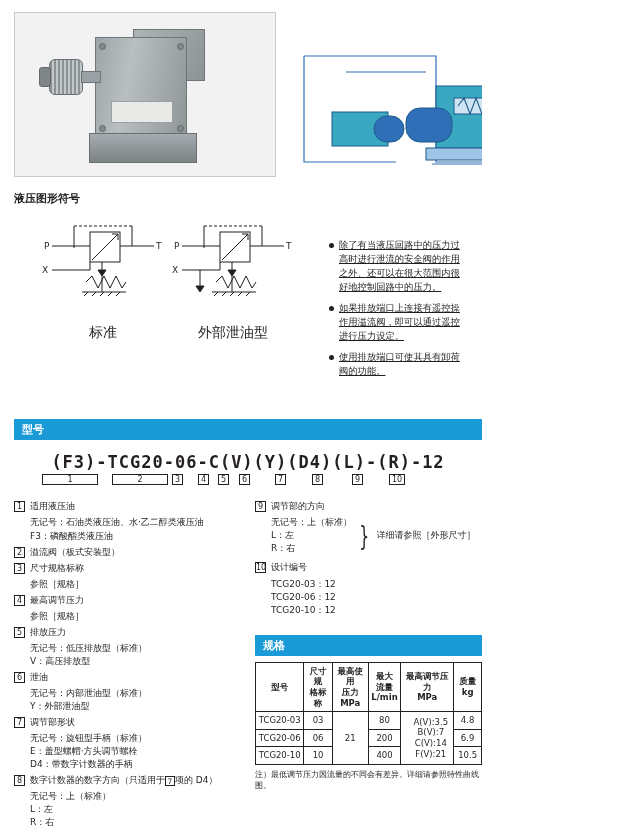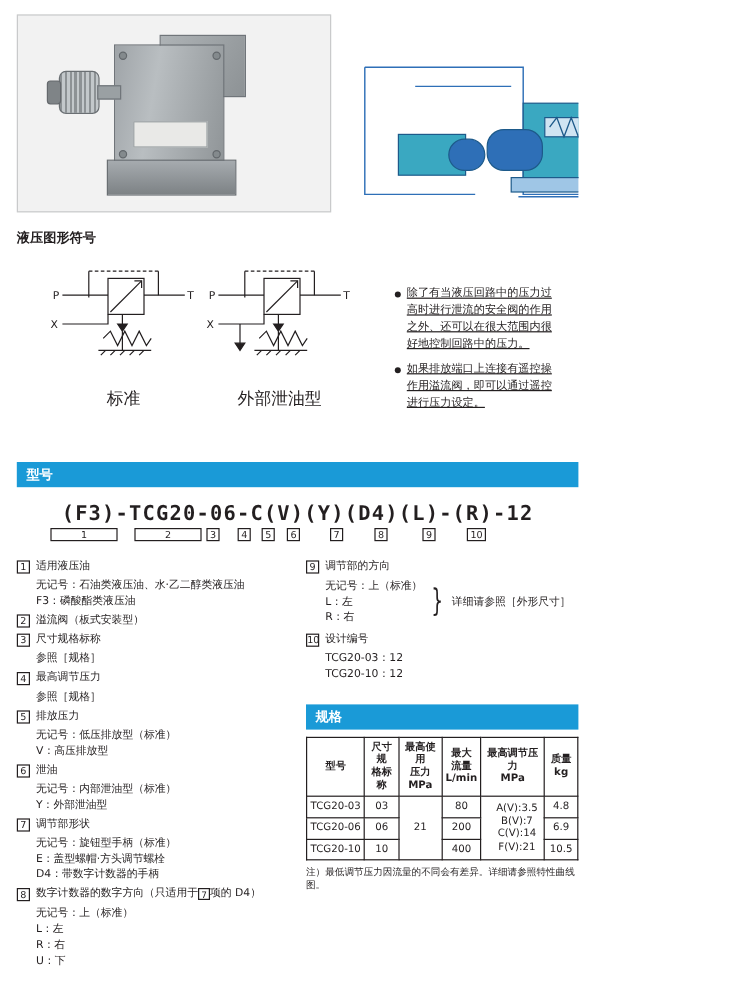--- a/index.html
+++ b/index.html
@@ -243,20 +243,21 @@
         <text x="158" y="61" font-size="9" font-family="DejaVu Sans, sans-serif" fill="#231f20">X</text>
       </svg>
       <div class="sym-caption" style="left:44px; top:96px;">标准</div>
       <div class="sym-caption" style="left:174px; top:96px;">外部泄油型</div>
     </div>
 
     <div class="sym-right">
       <ul class="bullets">
         <li>除了有当液压回路中的压力过高时进行泄流的安全阀的作用之外、还可以在很大范围内很好地控制回路中的压力。</li>
         <li>如果排放端口上连接有遥控操作用溢流阀，即可以通过遥控进行压力设定。</li>
+        <li>使用排放端口可使其具有卸荷阀的功能。</li>
       </ul>
     </div>
   </div>
 
   <div class="bar" style="margin-top:26px;">型号</div>
 
   <div class="modelcode">(F3)-TCG20-06-C(V)(Y)(D4)(L)-(R)-12</div>
 
   <div class="code-nums">
     <div class="num-box wide" style="left:28px;">1</div>
@@ -345,20 +346,21 @@
         </div>
         <span class="brace">}</span>
         <span>详细请参照［外形尺寸］</span>
       </div>
 
       <div class="l-item" style="margin-top:6px;">
         <div class="l-no">10</div>
         <div class="l-body">设计编号</div>
       </div>
       <div class="l-sub">TCG20-03：12</div>
+      <div class="l-sub">TCG20-06：12</div>
       <div class="l-sub">TCG20-10：12</div>
 
       <div class="bar" style="margin-top:18px;">规格</div>
 
       <table class="spec-table">
         <thead>
           <tr>
             <th style="width:64px;">型号</th>
             <th style="width:44px;">
               <span>尺寸规</span><br>

